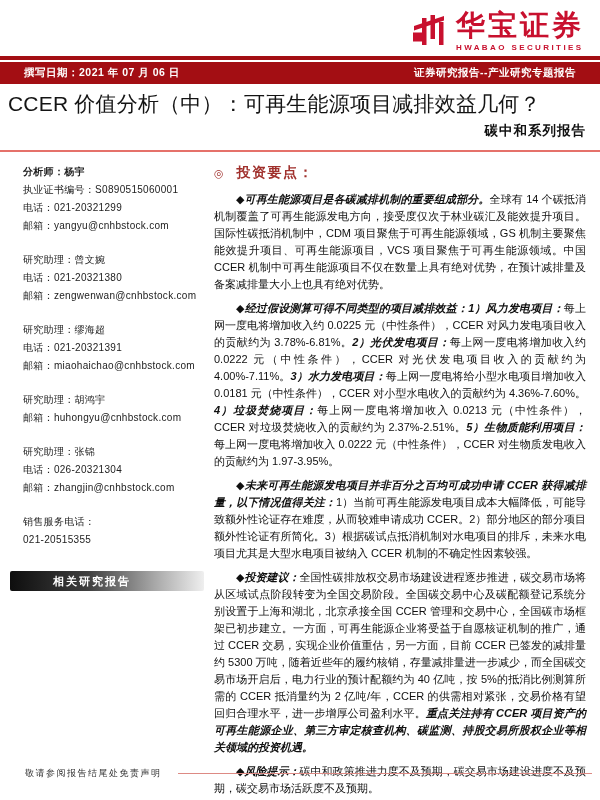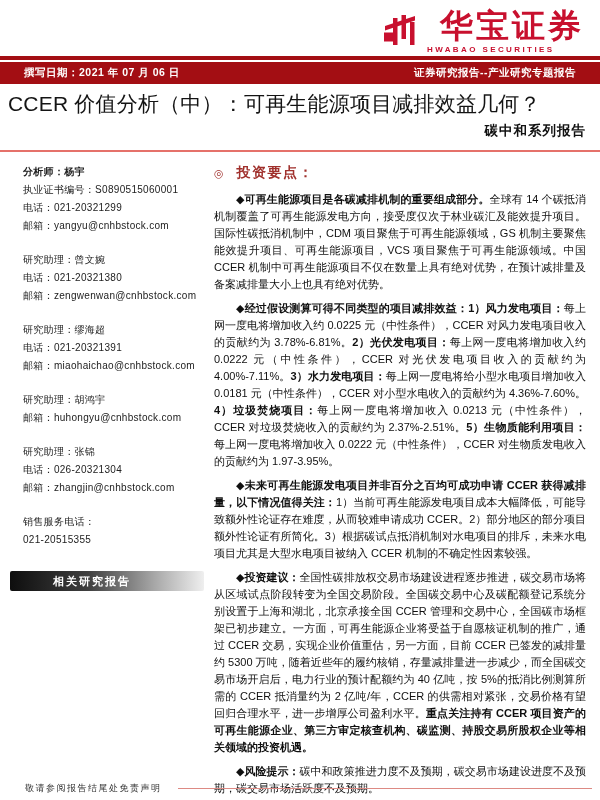--- a/index.html
+++ b/index.html
@@ -8,21 +8,21 @@
   }
   *{margin:0;padding:0;box-sizing:border-box;}
   html,body{background:#ffffff;}
   body{font-family:"Liberation Sans","DejaVu Sans",sans-serif;}
   .page{width:600px;height:800px;margin:0 auto;background:#fff;position:relative;overflow:hidden;}
 
   
   .masthead{height:54px;display:flex;justify-content:flex-end;align-items:center;padding:8px 16px 0 0;}
   .logo{display:flex;align-items:center;gap:7px;}
   .logo svg{display:block;color:var(--brand);}
-  .logo-cn{font-size:33px;font-weight:800;color:var(--brand);letter-spacing:3px;line-height:1;margin-left:13px;}
+  .logo-cn{font-size:29px;font-weight:800;color:var(--brand);letter-spacing:3px;line-height:1;}
   .logo-en{font-size:8px;font-weight:700;color:var(--brand);letter-spacing:2.4px;margin-top:3px;}
 
   .rule-top{height:4px;background:var(--band);margin-top:2px;}
   .band{height:22px;background:var(--band);color:#fff;display:flex;justify-content:space-between;
         align-items:center;padding:0 24px;font-size:10.5px;font-weight:700;margin-top:2px;letter-spacing:.5px;}
 
   .title{font-size:21px;font-weight:400;color:#141414;margin:7px 10px 0 8px;line-height:1.25;letter-spacing:.2px;}
   .series{text-align:right;font-weight:700;font-size:13.5px;color:#111;padding-right:14px;margin-top:5px;letter-spacing:1px;}
   .rule-salmon{height:2px;background:var(--divider);margin-top:10px;}
 
@@ -33,23 +33,23 @@
   .sb-line.bold{font-weight:700;}
   .related-bar{margin:22px 0 0 -13px;width:194px;height:20px;line-height:20px;
         background:linear-gradient(90deg,#0e0e0e 0%,#3f3f3f 40%,#a9a9a9 75%,#efefef 100%);
         color:#fff;font-size:11px;font-weight:700;padding-left:43px;letter-spacing:2px;border-radius:2px;}
 
   .content{flex:1;padding:0 14px 0 12px;}
   .sec-head{display:flex;align-items:center;gap:13px;margin:1px 0 9px 0;}
   .sec-icon{color:var(--accent);font-size:11px;line-height:1;}
   .sec-title{color:var(--accent);font-weight:800;font-size:14px;letter-spacing:1.5px;}
   .para{font-size:11px;line-height:17px;text-align:justify;text-indent:22px;margin-bottom:7px;color:#101010;}
-  .para .b{font-weight:700;}
+  .para .b{font-weight:700;font-style:italic;}
 
-  .footer{position:absolute;left:0;right:0;bottom:5px;display:flex;align-items:center;padding-left:25px;}
+  .footer{position:absolute;left:0;right:0;bottom:20px;display:flex;align-items:center;padding-left:25px;}
   .disclaimer{font-size:9px;color:#333;letter-spacing:1.5px;}
   .footer-line{flex:1;height:1px;background:var(--footer-rule);margin-left:16px;margin-right:8px;}
 </style>
 </head>
 <body>
 
 <div class="page">
 
   <header class="masthead">
     <div class="logo">

